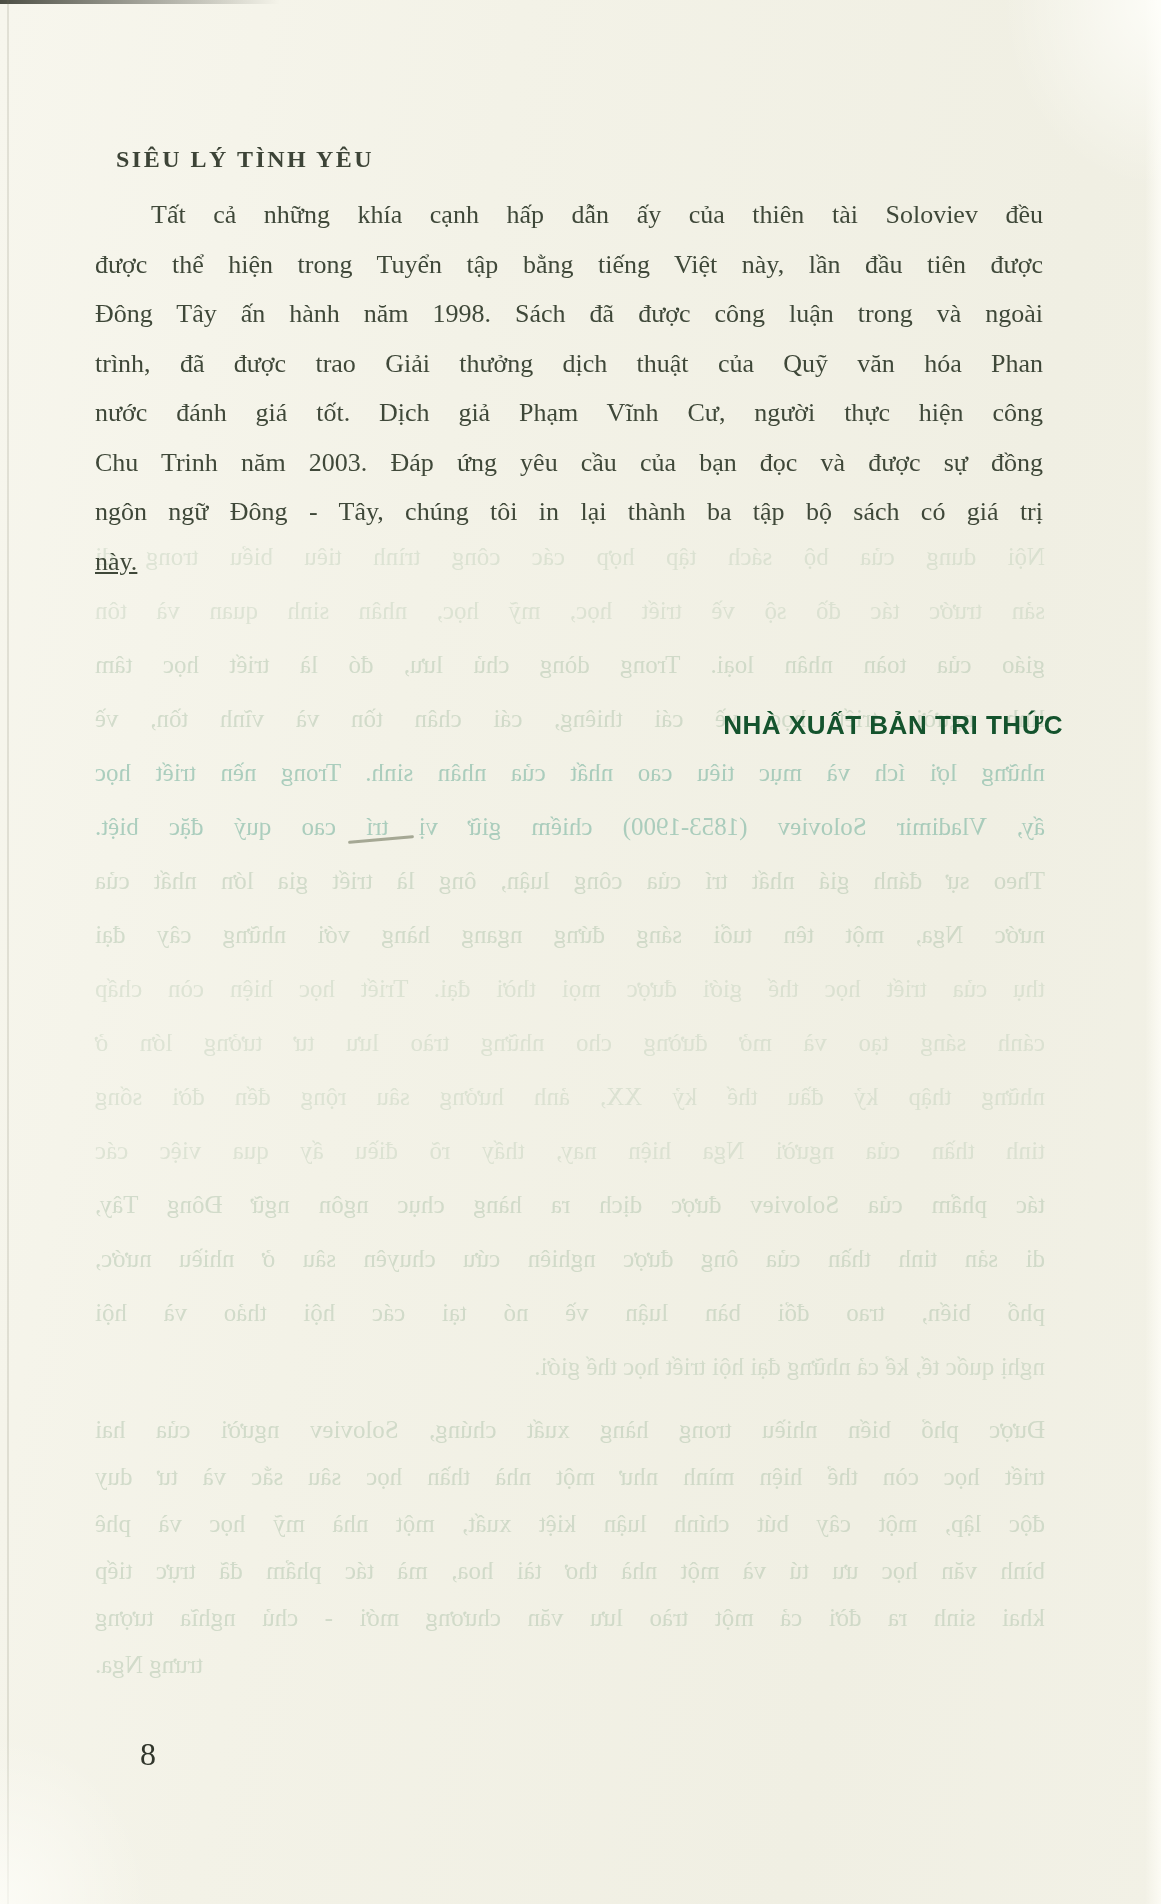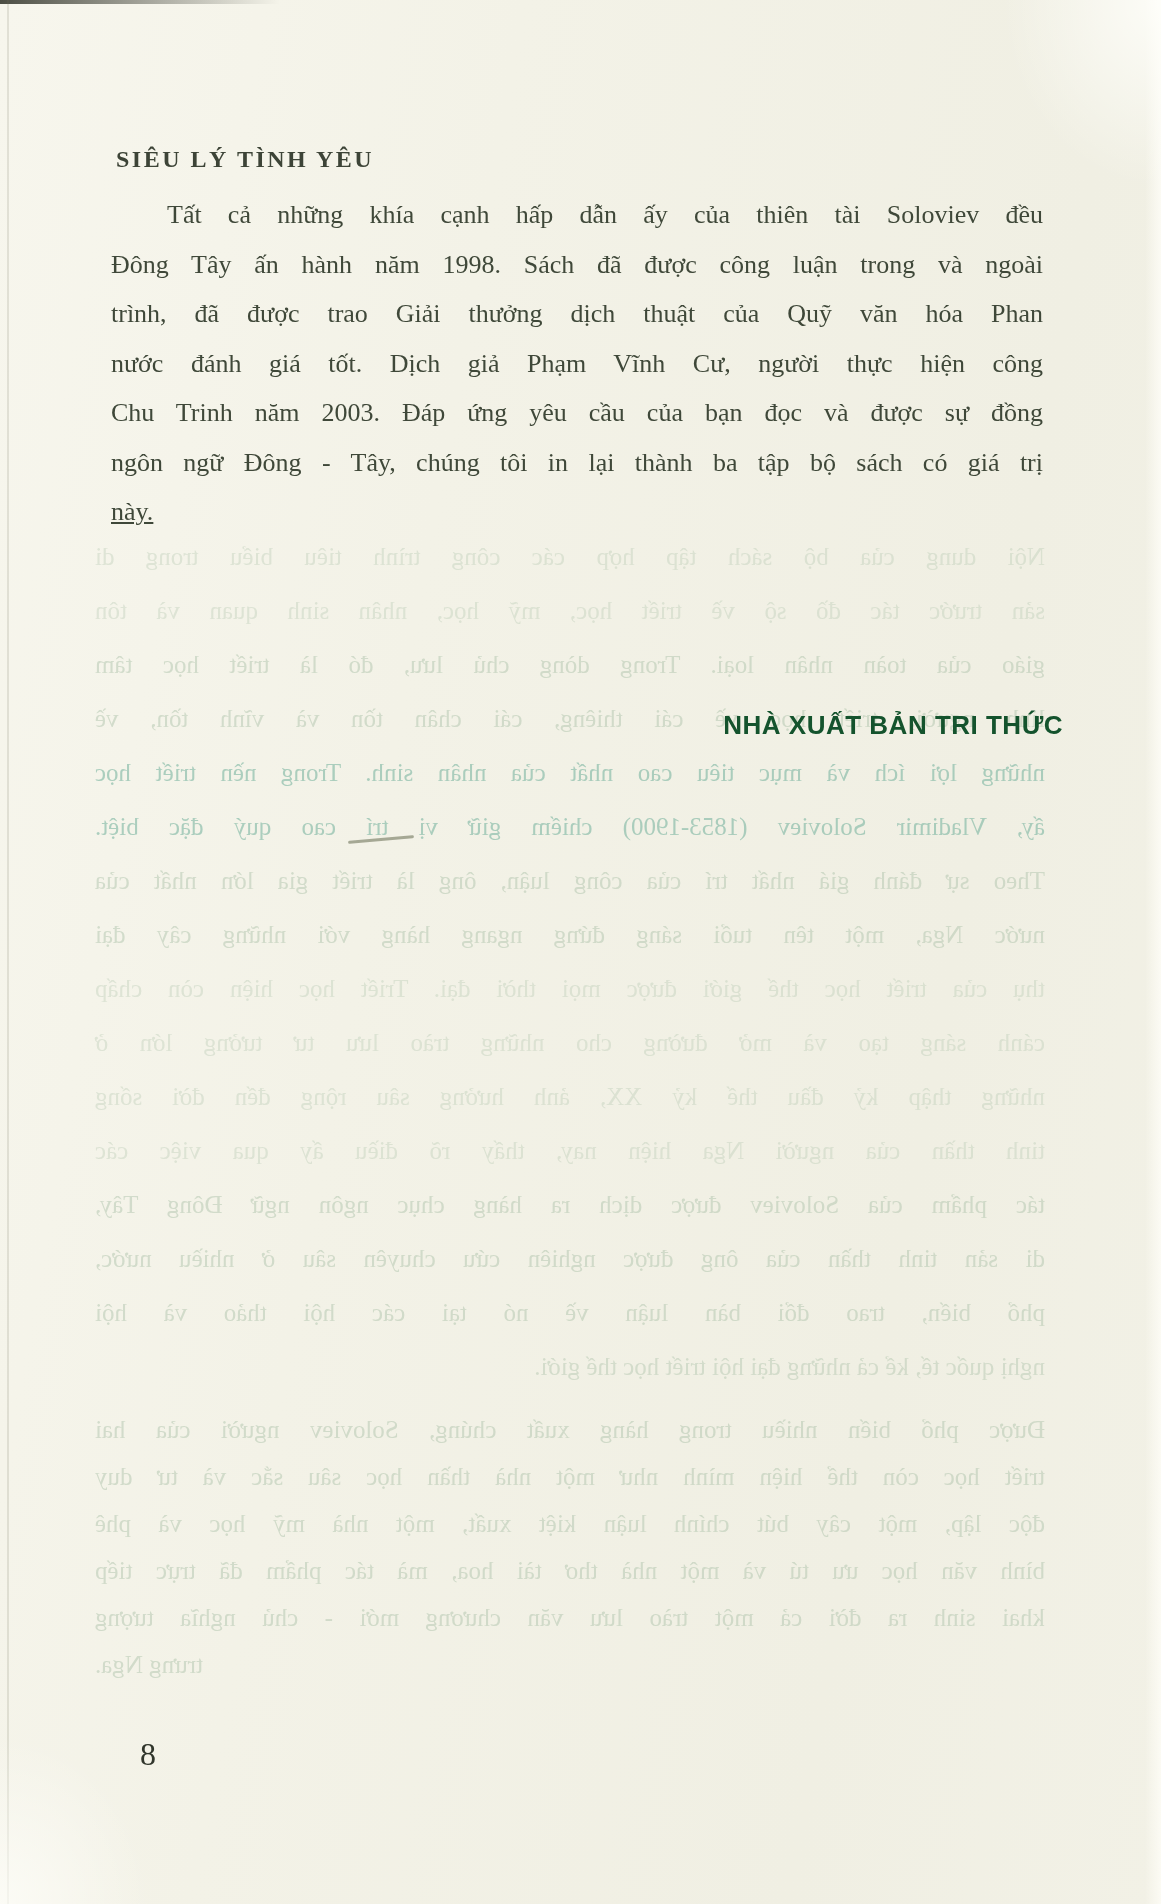--- a/index.html
+++ b/index.html
@@ -58,21 +58,21 @@
     position:absolute; left:116px; top:146px;
     font-family:"Liberation Serif", serif;
     font-weight:700; font-size:24px; letter-spacing:2.5px;
     color:#3d4437;
   }
   .body-block {
     position:absolute; left:95px; top:190px; width:948px;
     font-size:26px; line-height:49.5px;
     color:#3f4839;
   }
-  .pline { text-align:justify; text-align-last:justify; height:49.5px;margin-left:16px; }
+  .pline { text-align:justify; text-align-last:justify; height:49.5px; }
   .pline.first { text-indent:56px; }
   .pline.last  { text-align-last:left;text-decoration:underline; }
 
   .publisher-line {
     position:absolute; left:95px; top:710px; width:968px;
     text-align:right;
     font-family:"Liberation Sans", sans-serif;
     font-weight:700; font-size:26px; letter-spacing:0.5px;
     color:#14532d;
   }
@@ -118,20 +118,21 @@
   <div class="bl med">khai sinh ra đời cả một trào lưu văn chương mới - chủ nghĩa tượng</div>
   <div class="bl end-right">trưng Nga.</div>
 </div>
 
 <div class="pen-mark"></div>
 
 <div class="running-header">SIÊU LÝ TÌNH YÊU</div>
 
 <div class="body-block">
   <div class="pline first">Tất cả những khía cạnh hấp dẫn ấy của thiên tài Soloviev đều</div>
+  <div class="pline">được thể hiện trong Tuyển tập bằng tiếng Việt này, lần đầu tiên được</div>
   <div class="pline">Đông Tây ấn hành năm 1998. Sách đã được công luận trong và ngoài</div>
   <div class="pline">trình, đã được trao Giải thưởng dịch thuật của Quỹ văn hóa Phan</div>
   <div class="pline">nước đánh giá tốt. Dịch giả Phạm Vĩnh Cư, người thực hiện công</div>
   <div class="pline">Chu Trinh năm 2003. Đáp ứng yêu cầu của bạn đọc và được sự đồng</div>
   <div class="pline">ngôn ngữ Đông - Tây, chúng tôi in lại thành ba tập bộ sách có giá trị</div>
   <div class="pline last">này.</div>
 </div>
 
 <div class="publisher-line">NHÀ XUẤT BẢN TRI THỨC</div>
 

